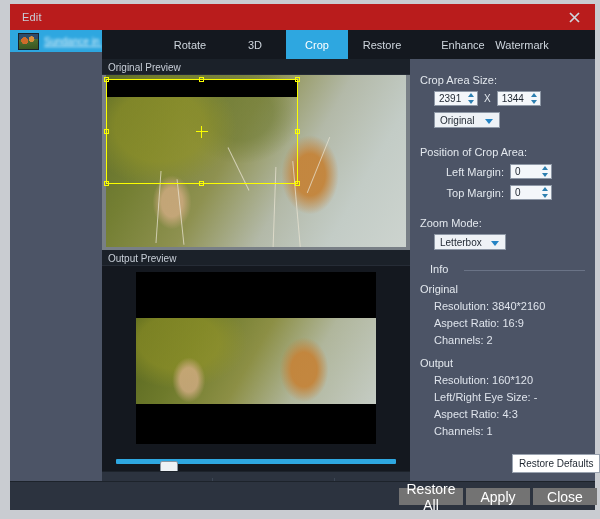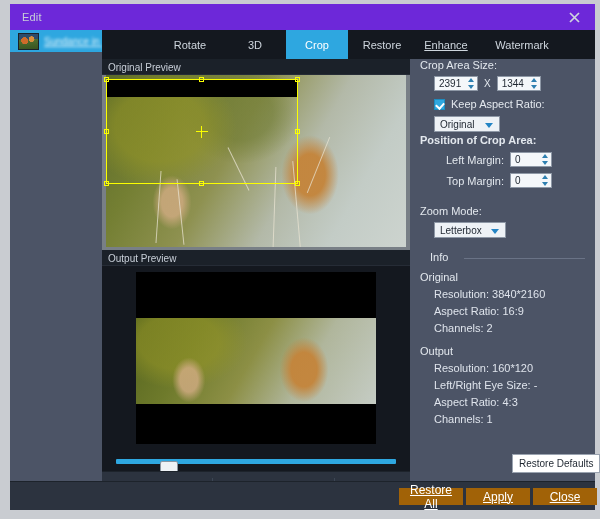--- a/index.html
+++ b/index.html
@@ -23,21 +23,21 @@
     height: 519px;
     background: #4c5466;
     box-sizing: border-box;
   }
 
   
   .titlebar {
     position: absolute;
     left: 10px; top: 4px;
     width: 585px; height: 26px;
-    background: #6d28d9;
+    background: #b91c1c;
     border-bottom: 1px solid #2a313c;
   }
   .titlebar .title {
     position: absolute;
     left: 12px; top: 7px;
     font-size: 11px;
     color: #c8cfd8;
     letter-spacing: .2px;
   }
   .close-btn {
@@ -295,21 +295,21 @@
   .tsep {
     position: absolute;
     top: 6px;
     width: 1px; height: 18px;
     background: #3c4654;
   }
 
   
   .rightpanel {
     position: absolute;
-    left: 410px; top: 59px;
+    left: 410px; top: 74px;
     width: 185px; height: 422px;
     background: #4c5466;
     box-sizing: border-box;
     padding: 0 10px 0 10px;
   }
   .grp-label {
     font-size: 11px;
     color: #e3e8ee;
     margin-bottom: 5px;
   }
@@ -460,30 +460,29 @@
     position: absolute;
     left: 10px; top: 481px;
     width: 585px; height: 28px;
     background: #2c333f;
     border-top: 1px solid #1d232b;
   }
   .fbtn {
     position: absolute;
     top: 6px;
     height: 17px;
-    background: #a16207;
+    background: #737373;
     color: #ffffff;
-    font-size: 12px;
+    font-size: 14px;
     border: 0;
     display: flex;
     align-items: center;
     justify-content: center;
     cursor: pointer;
     font-family: "Liberation Sans", sans-serif;
-    text-decoration: underline;
   }
   .fbtn.restore-all { left: 389px; width: 64px; }
   .fbtn.apply { left: 456px; width: 64px; }
   .fbtn.close { left: 523px; width: 64px; }
 
   
   .frame-l { position:absolute; left:0; top:0; width:10px; height:519px; background:#c9ccd1; }
   .frame-r { position:absolute; right:0; top:0; width:5px; height:519px; background:#c9ccd1; }
   .frame-t { position:absolute; left:0; top:0; width:600px; height:4px; background:#c9ccd1; }
   .frame-b { position:absolute; left:0; bottom:0; width:600px; height:10px; background:#c9ccd1; }
@@ -512,21 +511,21 @@
       <div class="sb-thumb"></div>
       <div class="sb-label">Sundance in A...</div>
     </div>
   </div>
 
   <div class="tabbar">
     <div class="tab" style="left:58px;width:60px;">Rotate</div>
     <div class="tab" style="left:129px;width:48px;">3D</div>
     <div class="tab active" style="left:184px;width:62px;">Crop</div>
     <div class="tab" style="left:253px;width:54px;">Restore</div>
-    <div class="tab" style="left:313px;width:62px;text-decoration:underline;">Enhance</div>
+    <div class="tab" style="left:330px;width:62px;">Enhance</div>
     <div class="tab" style="left:382px;width:76px;">Watermark</div>
   </div>
 
   <div class="center">
 
     <div class="panel-head">Original Preview</div>
 
     <div class="orig-stage">
       <div class="orig-video">
         <div class="stem" style="left:52px;top:96px;width:1px;height:72px;transform:rotate(4deg);"></div>
@@ -631,31 +630,27 @@
       <span class="x-sep">X</span>
       <div class="spin" style="width:44px;">
         <input value="1344" style="">
         <span class="arrows">
             <i class="up"></i>
             <i class="dn"></i>
           </span>
       </div>
     </div>
 
-    <div class="check-row">
-      <div class="cbox"></div>
-      <span>Keep Aspect Ratio:</span>
-    </div>
 
     <div class="sel" style="width:66px;margin:6px 0 0 14px;">
       <span>Original</span>
       <i class="caret"></i>
     </div>
 
-    <div class="grp-label" style="margin-top:2px;font-weight:bold;">Position of Crop Area:</div>
+    <div class="grp-label" style="margin-top:18px;">Position of Crop Area:</div>
 
     <div class="margin-row">
       <label>Left Margin:</label>
       <div class="spin" style="width:42px;">
         <input value="0" style="">
         <span class="arrows">
             <i class="up"></i>
             <i class="dn"></i>
           </span>
       </div>

